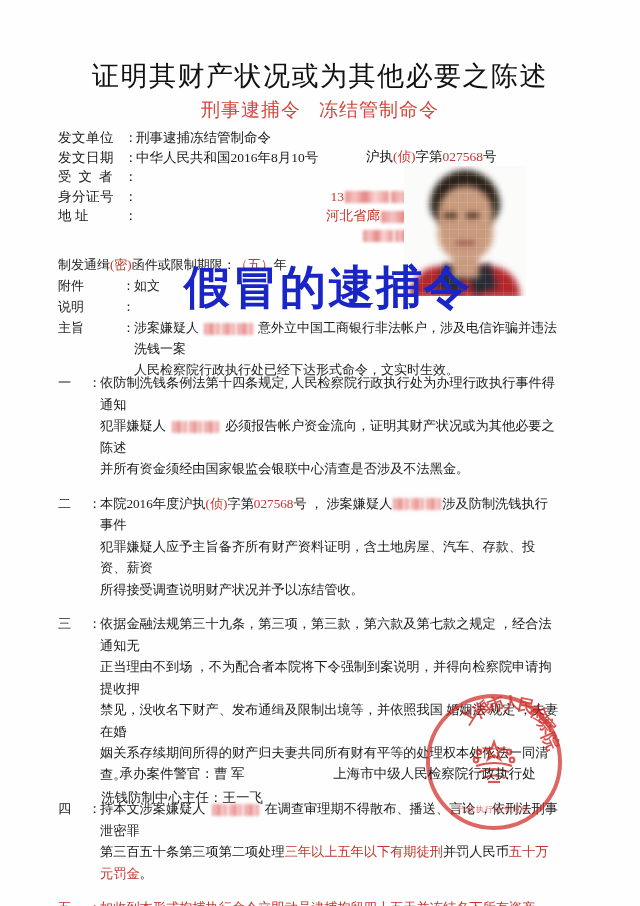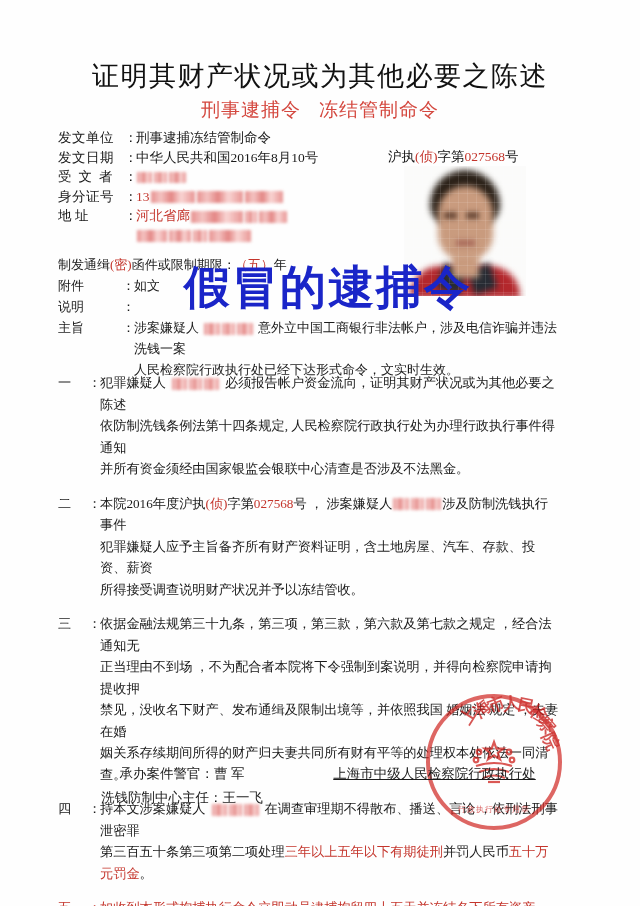--- a/index.html
+++ b/index.html
@@ -62,21 +62,21 @@
   }
   .flabel {
     width: 66px;
     flex: 0 0 66px;
     letter-spacing: 0.5px;
     white-space: nowrap;
   }
   .flabel.sp { letter-spacing: 7px; }
   .fcolon { width: 12px; flex: 0 0 12px; }
   .fvalue { flex: 1 1 auto; white-space: nowrap; }
-  .fvalue.red { color: #c4352c; }
+  .fvalue.red { color: #c4352c; text-align: right; }
 
   
   .redact {
     display: inline-block;
     vertical-align: middle;
     height: 11px;
     background: linear-gradient(90deg,
         rgba(226,124,122,.85) 0%,
         rgba(240,176,174,.75) 22%,
         rgba(222,112,110,.85) 46%,
@@ -84,21 +84,21 @@
         rgba(228,130,128,.85) 100%);
     filter: blur(1.6px);
     border-radius: 1px;
     margin: 0 1px;
   }
   .redact.tall { height: 12px; }
 
   
   .docnum {
     position: absolute;
-    left: 388px; top: 148px;
+    left: 366px; top: 148px;
     font-size: 13.5px;
     white-space: nowrap;
     color: #111;
   }
   .docnum .r { color: #c4352c; }
 
   
   .photo {
     position: absolute;
     left: 404px; top: 166px;
@@ -184,21 +184,21 @@
   
   .footer {
     position:absolute;
     left:58px; top:762px;
     width:505px;
     font-size:13.5px;
     line-height:24px;
   }
   .frow2 { display:flex;text-align:center; }
   .fleft { flex:0 0 248px; width:248px; white-space:nowrap; }
-  .fright { flex:1 1 auto; white-space:nowrap;text-decoration:underline; }
+  .fright { flex:1 1 auto; white-space:nowrap; }
 
   
   .seal {
     position:absolute;
     left:426px; top:694px;
     width:128px; height:128px;
     border: 4px solid rgba(206,32,28,.78);
     border-radius:50%;
     opacity:.88;
   }
@@ -350,22 +350,22 @@
 
     <div class="cont">人民检察院行政执行处已经下达形式命令，文实时生效。</div>
   </div>
 
   <div class="clauses">
 
     <div class="clause">
       <span class="cnum">一</span>
       <span class="ccolon">：</span>
       <div class="cbody">
+        <p>依防制洗钱条例法第十四条规定, 人民检察院行政执行处为办理行政执行事件得通知</p>
         <p>犯罪嫌疑人<span class="redact tall" style="width:15px;margin-left:6px"></span><span class="redact tall" style="width:13px"></span><span class="redact tall" style="width:15px;margin-right:6px"></span>必须报告帐户资金流向，证明其财产状况或为其他必要之陈述</p>
-        <p>依防制洗钱条例法第十四条规定, 人民检察院行政执行处为办理行政执行事件得通知</p>
         <p>并所有资金须经由国家银监会银联中心清查是否涉及不法黑金。</p>
       </div>
     </div>
 
     <div class="clause">
       <span class="cnum">二</span>
       <span class="ccolon">：</span>
       <div class="cbody">
         <p>本院2016年度沪执<span class="red">(侦)</span>字第<span class="red">027568</span>号 ，  涉案嫌疑人<span class="redact tall" style="width:16px"></span><span class="redact tall" style="width:13px"></span><span class="redact tall" style="width:15px"></span>涉及防制洗钱执行事件</p>
         <p>犯罪嫌疑人应予主旨备齐所有财产资料证明，含土地房屋、汽车、存款、投资、薪资</p>

